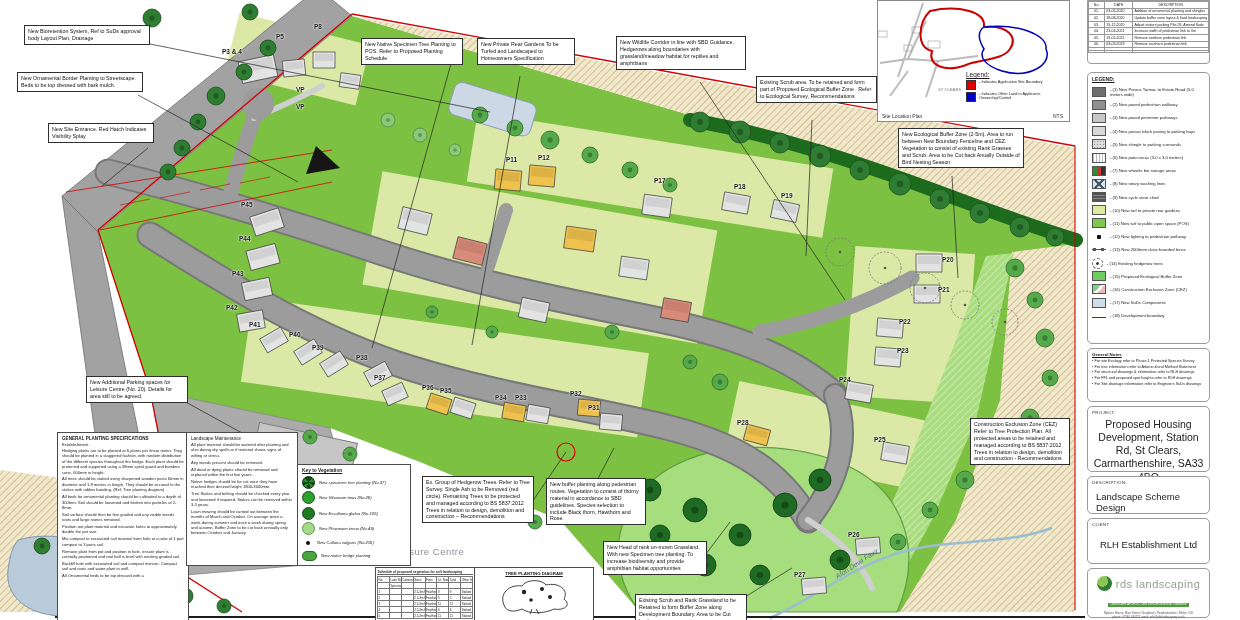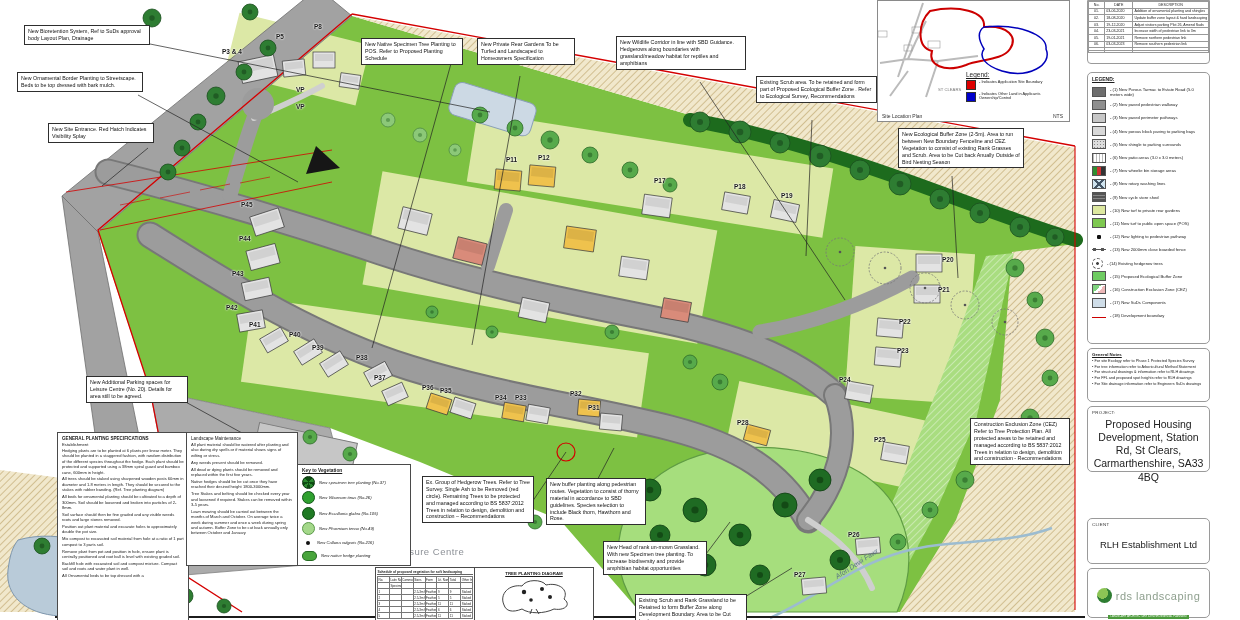--- a/index.html
+++ b/index.html
@@ -85,21 +85,21 @@
   .gn-title{font-size:4.4px;font-weight:bold;text-decoration:underline;margin-bottom:2px;}
   .note-line{font-size:3.8px;line-height:1.5;color:#222;}
   #project-box{top:406px;height:66px;}
   #desc-box{top:476px;height:38px;}
   #client-box{top:518px;height:46px;}
   #logo-box{top:568px;height:50px;text-align:center;}
   .blk-label{font-size:4.4px;color:#333;letter-spacing:0.3px;}
   .proj-text{font-size:10.5px;text-align:center;line-height:1.25;margin-top:3px;color:#222;}
   .desc-text{font-size:9.5px;margin:6px 2px 0 4px;color:#222;}
   .client-text{font-size:9.5px;text-align:center;margin-top:12px;color:#222;}
-  .logo-row{display:flex;align-items:center;justify-content:center;gap:4px;margin-top:16px;}
+  .logo-row{display:flex;align-items:center;justify-content:center;gap:4px;margin-top:4px;}
   .logo-circle{width:15px;height:15px;border-radius:50%;background:radial-gradient(circle at 36% 34%,#8cc455 0 40%,#2e7d32 42% 100%);}
   .logo-name{font-size:11px;color:#8fa08f;letter-spacing:0.5px;}
   .logo-tag{display:inline-block;background:#4c9a3c;color:#fff;font-size:2.6px;padding:0.5px 3px;margin-top:1px;}
   .logo-addr{font-size:2.9px;color:#555;line-height:1.5;margin-top:2px;}
   .sheet-edge{position:absolute;left:55px;top:616px;width:1030px;height:2px;background:#1c1c1c;z-index:2;}
 </style>
 </head>
 <body>
 
 <div class="canvas">
@@ -764,20 +764,24 @@
         <div class="note-line">• For structural drawings &amp; information refer to RLH drawings</div>
         <div class="note-line">• For FFL and proposed spot heights refer to RLH drawings</div>
         <div class="note-line">• For Site drainage information refer to Engineers SuDs drawings</div>
     </div>
 
     <div class="rbox" id="project-box">
       <div class="blk-label">PROJECT:</div>
       <div class="proj-text">Proposed Housing Development, Station Rd, St Clears, Carmarthenshire, SA33 4BQ</div>
     </div>
 
+    <div class="rbox" id="desc-box">
+      <div class="blk-label">DESCRIPTION:</div>
+      <div class="desc-text">Landscape Scheme Design</div>
+    </div>
 
     <div class="rbox" id="client-box">
       <div class="blk-label">CLIENT</div>
       <div class="client-text">RLH Establishment Ltd</div>
     </div>
 
     <div class="rbox" id="logo-box">
       <div class="logo-row">
         <span class="logo-circle"></span>
         <span class="logo-name">rds landscaping</span>

